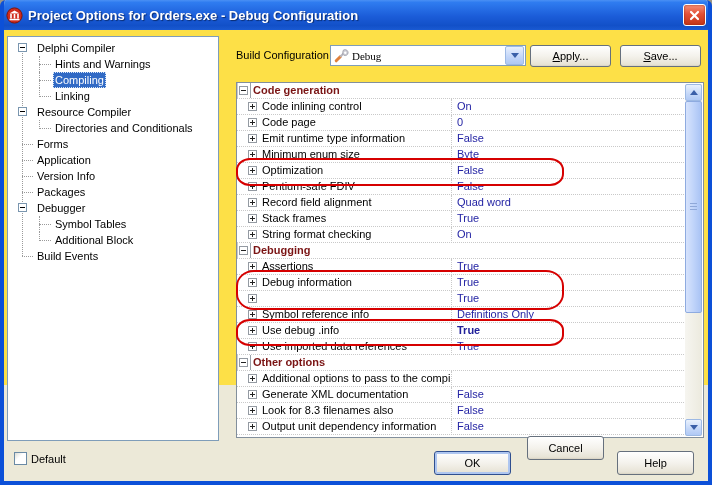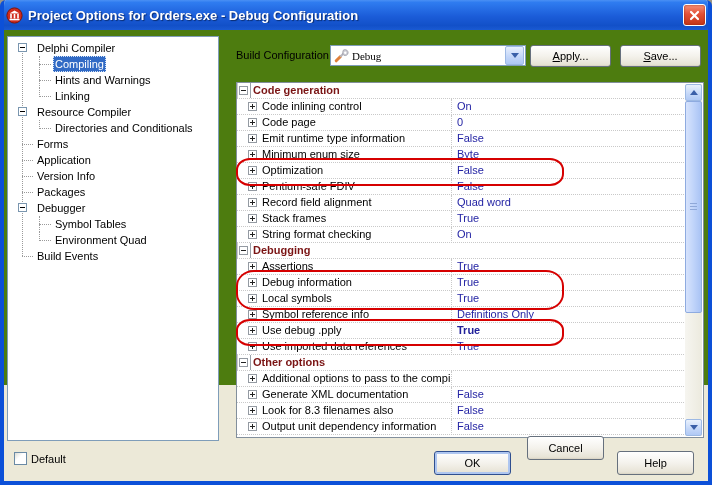--- a/index.html
+++ b/index.html
@@ -10,21 +10,21 @@
   .titlebar{position:absolute;left:-4px;top:0;width:712px;height:30px;
     background:linear-gradient(180deg,#4a90f4 0%,#2f7cf0 8%,#1b5cd8 55%,#1250c8 85%,#1a5ad2 100%);
     border-radius:6px 6px 0 0;display:flex;align-items:center;padding:0 6px;box-sizing:border-box;}
   .title-text{color:#fff;font-weight:bold;font-size:13px;margin-left:5px;text-shadow:1px 1px 1px #0a2c70;flex:1;
     white-space:nowrap;overflow:hidden;}
   .app-icon{width:17px;height:17px;flex:0 0 auto;}
   .close-btn{width:21px;height:20px;border:1px solid #fff;border-radius:3px;
     background:linear-gradient(180deg,#f49078 0%,#e35037 45%,#c93a1c 90%);
     display:flex;align-items:center;justify-content:center;box-shadow:inset 0 0 2px #8d1d06;cursor:pointer;}
   
-  .body{position:absolute;left:0;top:30px;width:704px;height:355px;background:#4d7c0f;}
+  .body{position:absolute;left:0;top:30px;width:704px;height:355px;background:#fde047;}
   
   .tree-panel{position:absolute;left:3px;top:6px;width:212px;height:405px;background:#fff;
     border:1px solid #7F9DB9;box-sizing:border-box;padding-top:3px;overflow:hidden;}
   .tree-trunk{position:absolute;left:14px;top:11px;height:208px;border-left:1px dotted #9a9a9a;}
   .tree-row{position:relative;height:16px;line-height:16px;font-size:11px;color:#000;white-space:nowrap;cursor:default;}
   .tree-row .lbl{position:absolute;left:27px;top:0;padding:0 2px;}
   .tree-row.child .lbl{left:45px;}
   .tree-row.child::before{content:"";position:absolute;left:31px;top:0;height:16px;border-left:1px dotted #9a9a9a;}
   .tree-row.child.last::before{height:9px;}
   .tree-row.child::after{content:"";position:absolute;left:31px;top:8px;width:12px;border-top:1px dotted #9a9a9a;}
@@ -118,26 +118,26 @@
     <div class="tree-panel">
       <div class="tree-trunk"></div>
 
         <div class="tree-row">
           <span class="expbox"></span>
           <span class="lbl">Delphi Compiler</span>
         </div>
 
         <div class="tree-row child">
 
+          <span class="lbl">Hints and Warnings</span>
+        </div>
+
+        <div class="tree-row child">
+
           <span class="lbl sel">Compiling</span>
-        </div>
-
-        <div class="tree-row child">
-
-          <span class="lbl">Hints and Warnings</span>
         </div>
 
         <div class="tree-row child last">
 
           <span class="lbl">Linking</span>
         </div>
 
         <div class="tree-row">
           <span class="expbox"></span>
           <span class="lbl">Resource Compiler</span>
@@ -173,21 +173,21 @@
           <span class="lbl">Debugger</span>
         </div>
 
         <div class="tree-row child">
 
           <span class="lbl">Symbol Tables</span>
         </div>
 
         <div class="tree-row child last">
 
-          <span class="lbl">Environment Quad</span>
+          <span class="lbl">Additional Block</span>
         </div>
 
         <div class="tree-row plain">
 
           <span class="lbl">Build Events</span>
         </div>
 
     </div>
 
     <span class="bc-label">Build Configuration</span>
@@ -309,37 +309,36 @@
 
             <span class="plusbox"></span>
             <span class="pname">Debug information</span>
             <span class="vdiv"></span>
             <span class="pval">True</span>
           </div>
 
           <div class="grid-row t-prop">
 
             <span class="plusbox"></span>
-            <span class="pname">Local symbols</span>
             <span class="vdiv"></span>
             <span class="pval">True</span>
           </div>
 
           <div class="grid-row t-prop">
 
             <span class="plusbox"></span>
             <span class="pname">Symbol reference info</span>
             <span class="vdiv"></span>
             <span class="pval">Definitions Only</span>
           </div>
 
           <div class="grid-row t-prop">
 
             <span class="plusbox"></span>
-            <span class="pname">Use debug .pply</span>
+            <span class="pname">Use debug .info</span>
             <span class="vdiv"></span>
             <span class="pval val-bold">True</span>
           </div>
 
           <div class="grid-row t-prop">
 
             <span class="plusbox"></span>
             <span class="pname">Use imported data references</span>
             <span class="vdiv"></span>
             <span class="pval">True</span>

